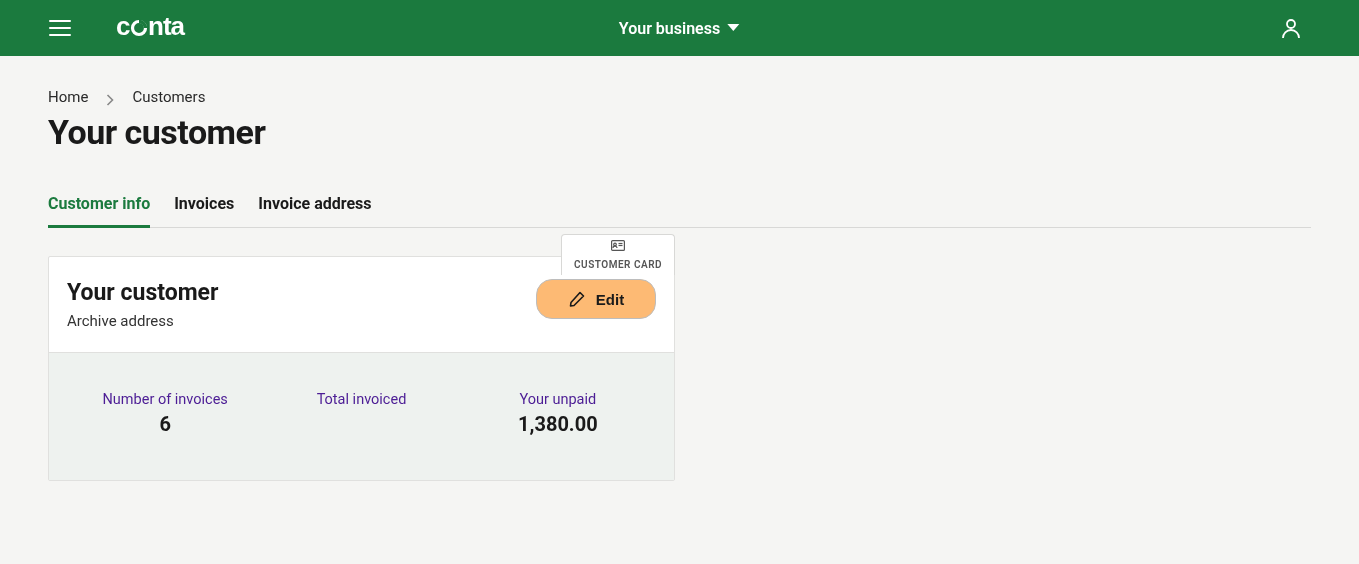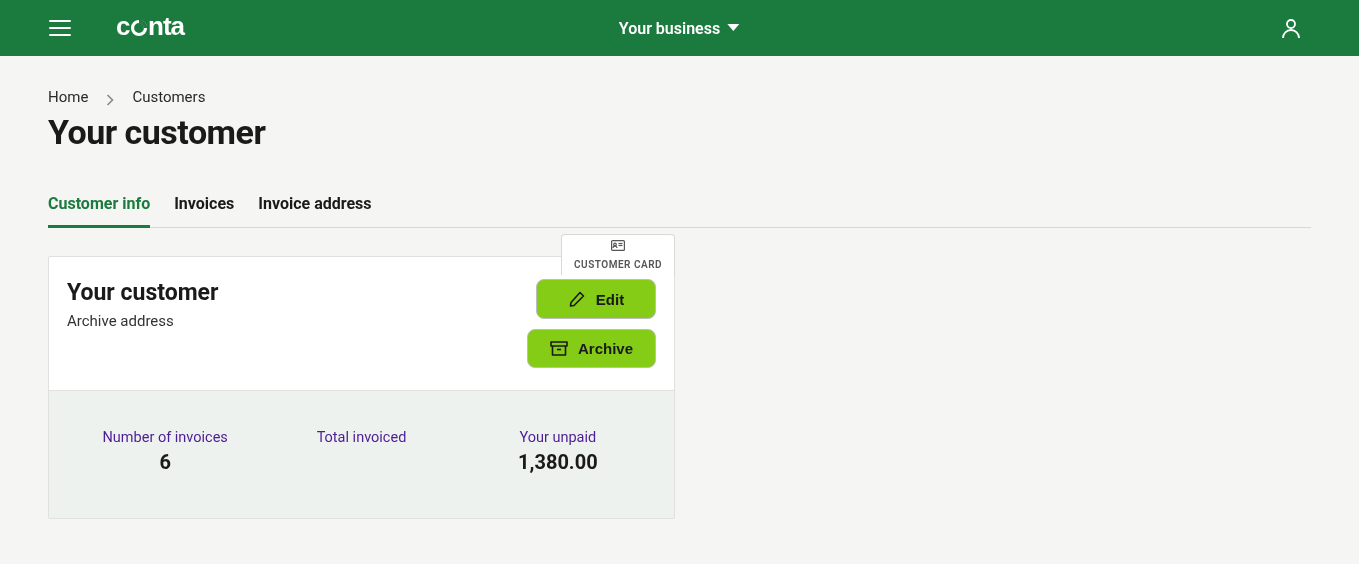--- a/index.html
+++ b/index.html
@@ -157,22 +157,22 @@
       color: #333;
     }
     .actions {
       display: flex;
       flex-direction: column;
       gap: 10px;
       align-items: flex-end;
     }
     .btn {
       border: 1px solid #bdbdbd;
-      background: #84cc16;
-      border-radius: 8px;
+      background: #fdba74;
+      border-radius: 16px;
       padding: 10px 22px;
       font-size: 15px;
       font-weight: 700;
       color: #1a1a1a;
       cursor: pointer;
       display: flex;
       align-items: center;
       gap: 10px;
       min-width: 120px;
       justify-content: center;
@@ -268,28 +268,20 @@
           <div class="customer-name">Your customer</div>
           <div class="customer-address">Archive address</div>
         </div>
         <div class="actions">
           <button class="btn">
             <svg width="18" height="18" viewBox="0 0 18 18" fill="none" stroke="#1a1a1a" stroke-width="1.6" stroke-linejoin="round">
               <path d="M12 2.5l3.5 3.5L6 15.5 2.5 16 3 12.5 12 2.5z"></path>
             </svg>
             <span>Edit</span>
           </button>
-          <button class="btn">
-            <svg width="18" height="16" viewBox="0 0 18 16" fill="none" stroke="#1a1a1a" stroke-width="1.6" stroke-linejoin="round">
-              <rect x="1" y="1" width="16" height="4"></rect>
-              <path d="M2.5 5v9h13V5"></path>
-              <line x1="7" y1="8.5" x2="11" y2="8.5"></line>
-            </svg>
-            <span>Archive</span>
-          </button>
         </div>
       </div>
 
       <div class="card-stats">
         <div class="stat">
           <div class="stat-label">Number of invoices</div>
           <div class="stat-value">6</div>
         </div>
         <div class="stat">
           <div class="stat-label">Total invoiced</div>

